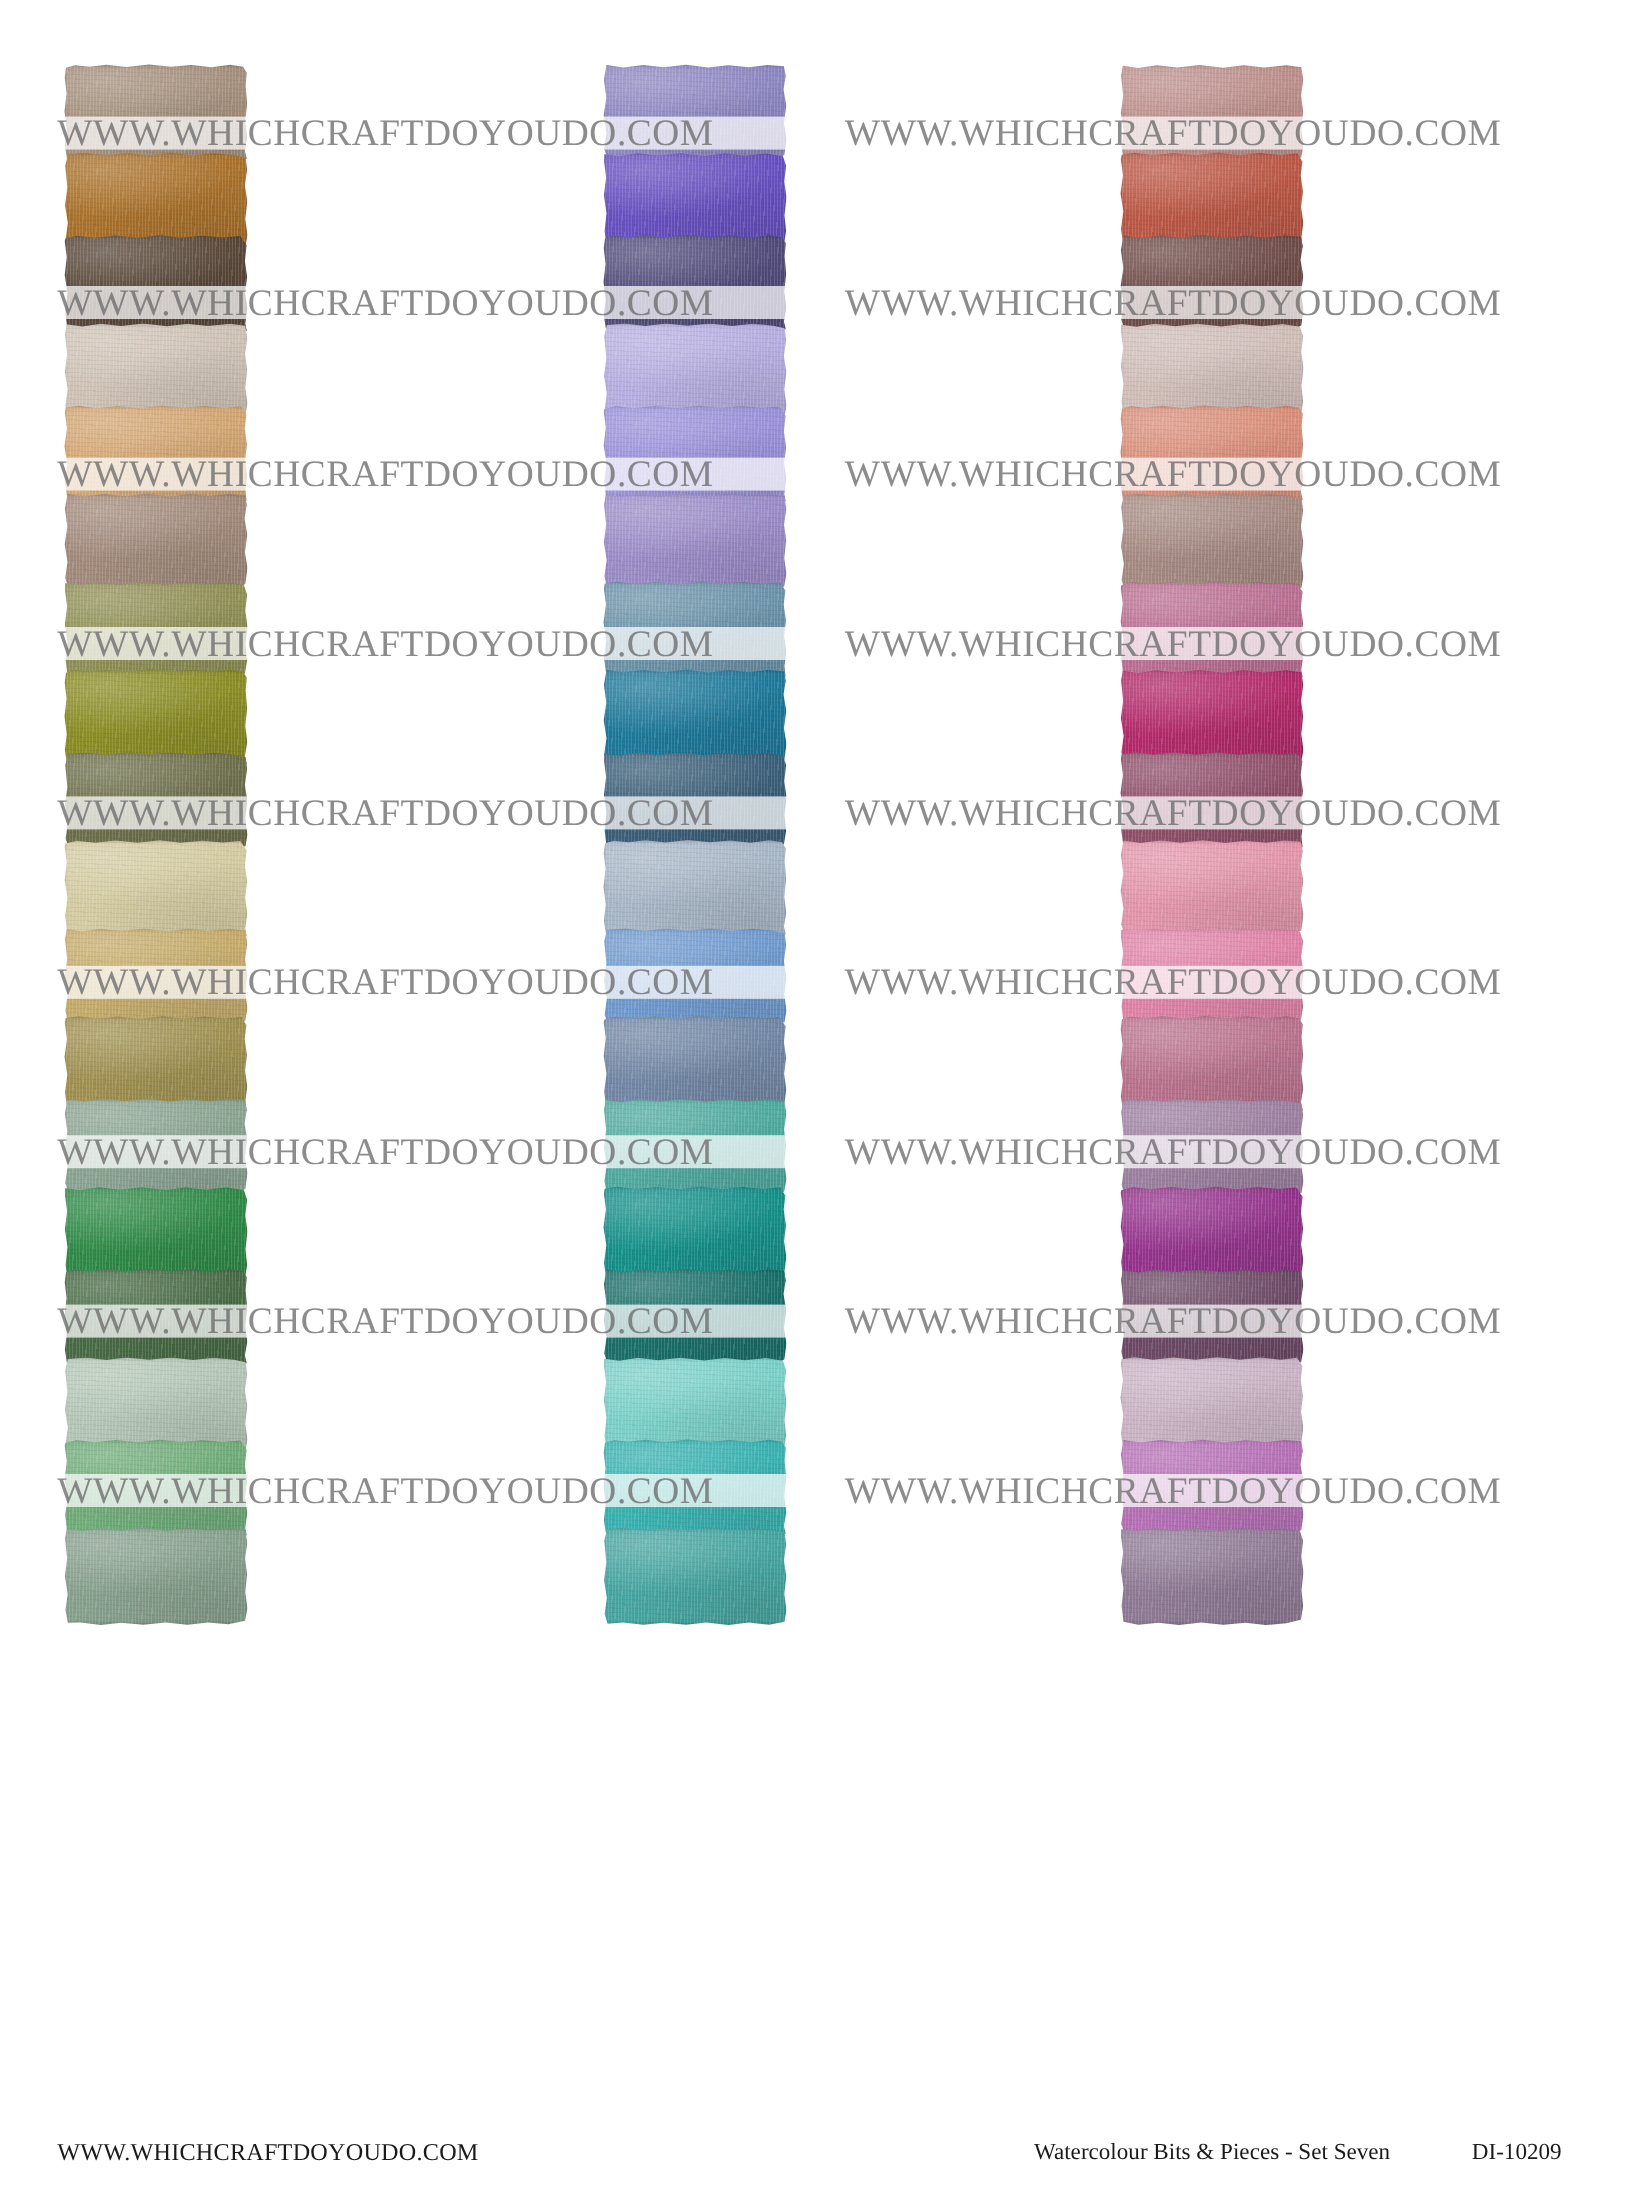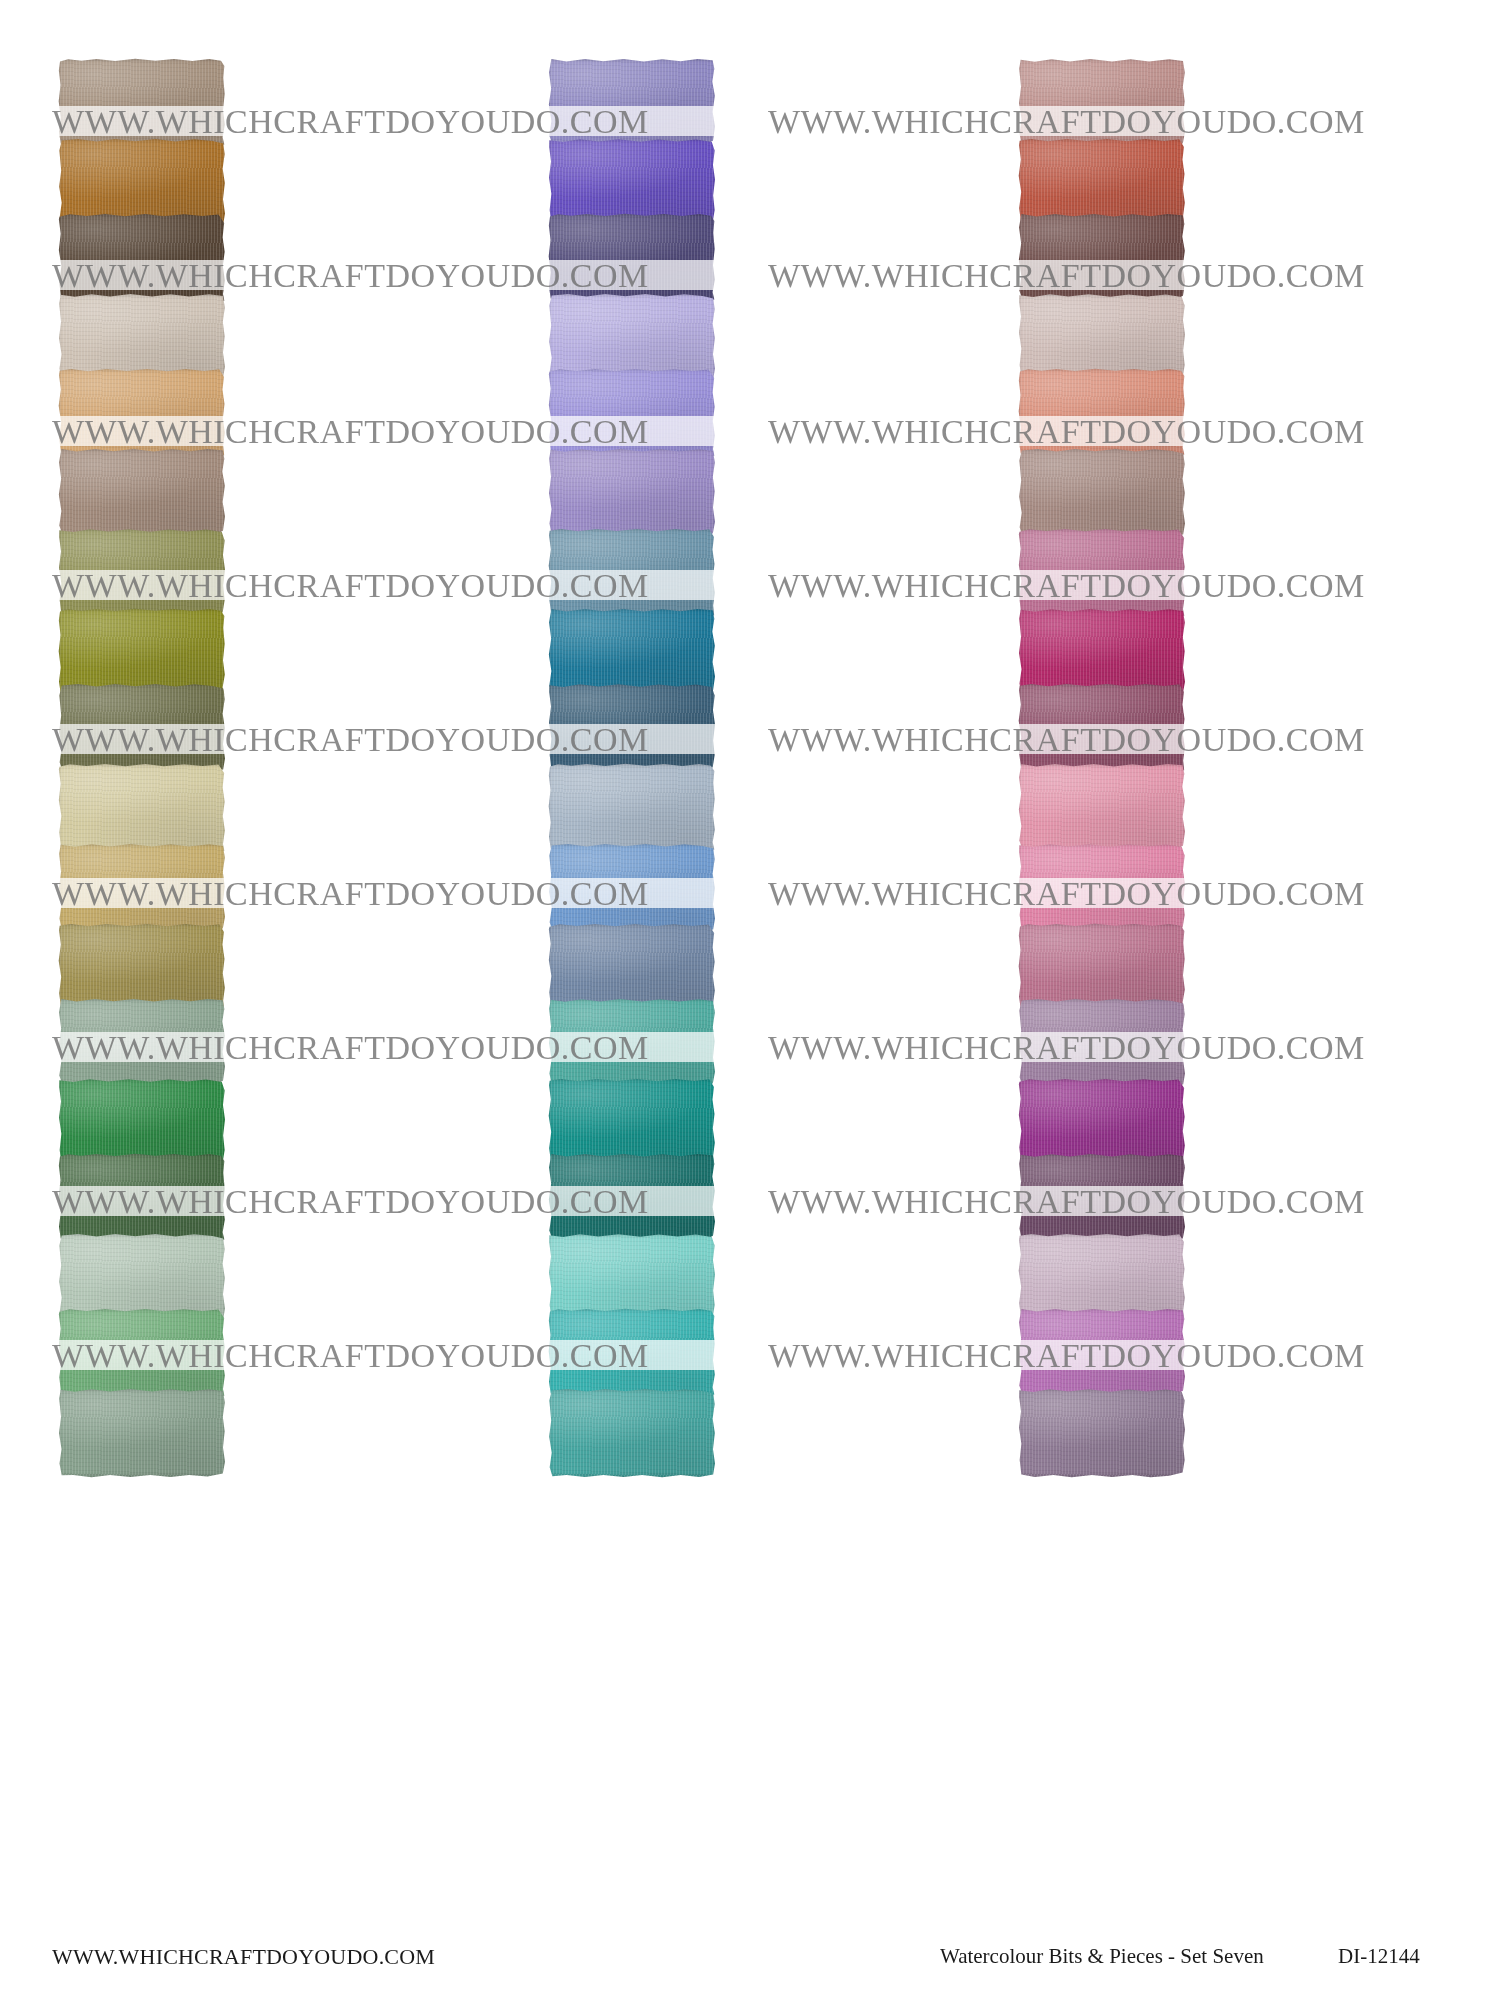--- a/index.html
+++ b/index.html
@@ -310,16 +310,16 @@
       <div class="wm-row" style="top: 1334px;">
         <div class="wm-band"></div>
         <div class="wm-text left" style="color: rgba(108, 108, 108, 0.78);">WWW.WHICHCRAFTDOYOUDO.COM</div>
         <div class="wm-text right" style="color: rgba(108, 108, 108, 0.78);">WWW.WHICHCRAFTDOYOUDO.COM</div>
       </div>
     </div>
 
   <div id="footer">
     <div class="foot" id="foot-url">WWW.WHICHCRAFTDOYOUDO.COM</div>
     <div class="foot" id="foot-title">Watercolour Bits &amp; Pieces - Set Seven</div>
-    <div class="foot" id="foot-code">DI-12144</div>
+    <div class="foot" id="foot-code">DI-10209</div>
   </div>
 
 </div>
 
 </body></html>

